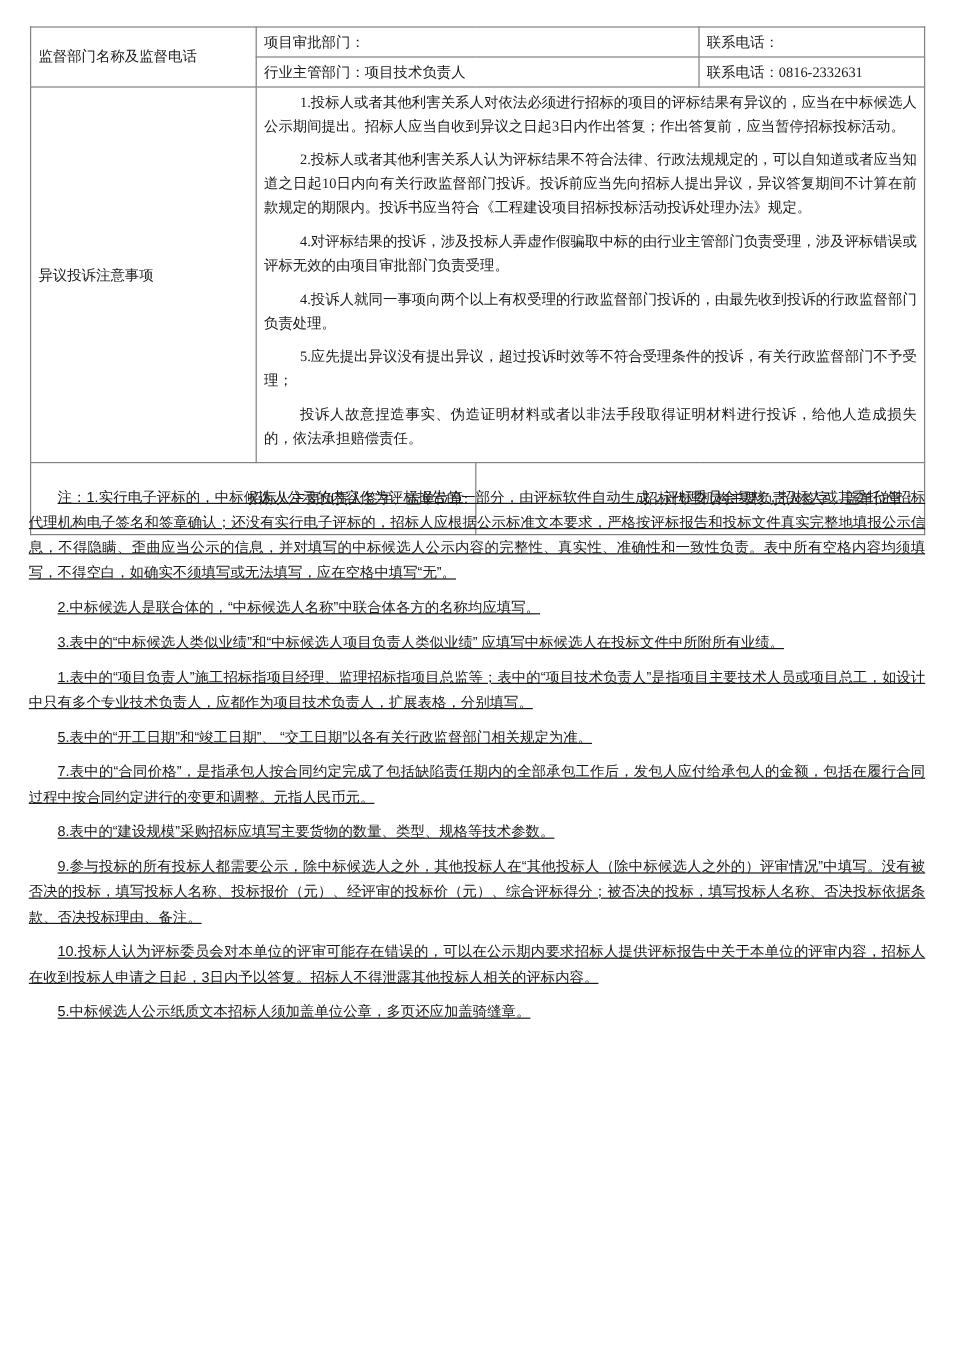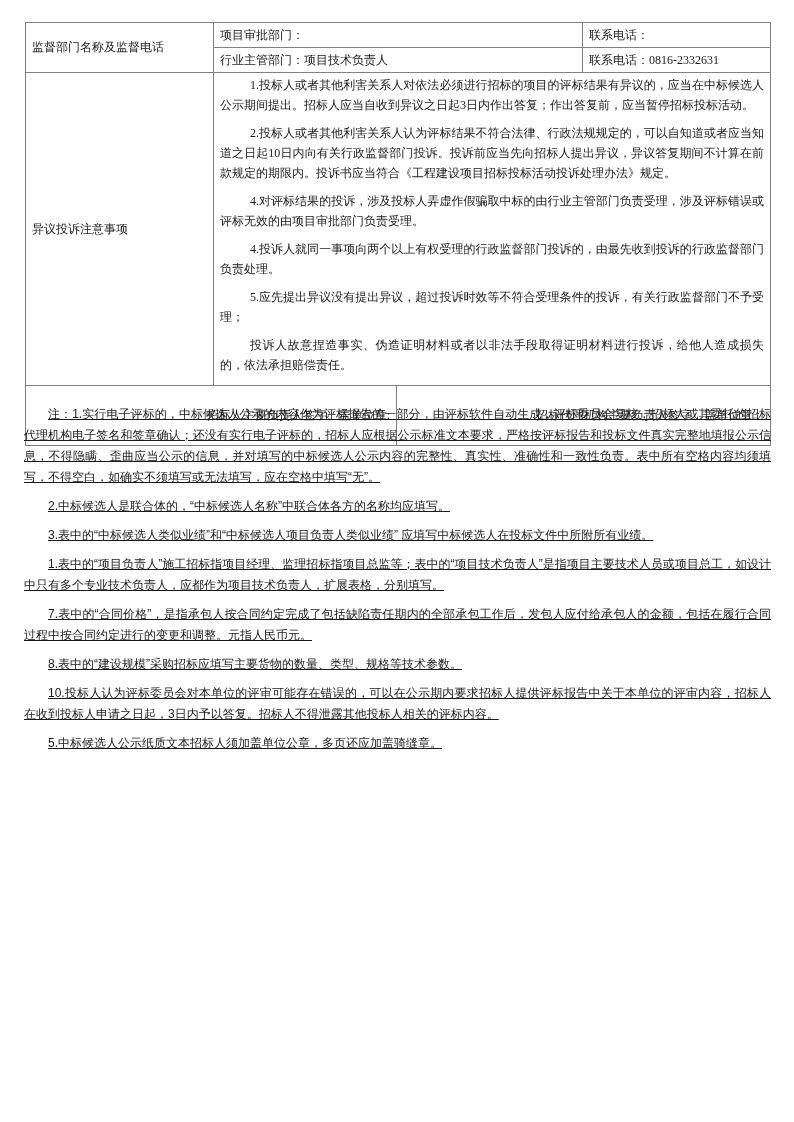--- a/index.html
+++ b/index.html
@@ -109,19 +109,21 @@
         <td colspan="2" class="sig">招标代理机构主要负责人签字、盖单位章：</td>
       </tr>
     </tbody>
   </table>
 
   <div class="notes">
       <p>注：1.实行电子评标的，中标候选人公示的内容作为评标报告的一部分，由评标软件自动生成，评标委员会复核，招标人或其委托的招标代理机构电子签名和签章确认；还没有实行电子评标的，招标人应根据公示标准文本要求，严格按评标报告和投标文件真实完整地填报公示信息，不得隐瞒、歪曲应当公示的信息，并对填写的中标候选人公示内容的完整性、真实性、准确性和一致性负责。表中所有空格内容均须填写，不得空白，如确实不须填写或无法填写，应在空格中填写“无”。</p>
       <p>2.中标候选人是联合体的，“中标候选人名称”中联合体各方的名称均应填写。</p>
       <p>3.表中的“中标候选人类似业绩”和“中标候选人项目负责人类似业绩” 应填写中标候选人在投标文件中所附所有业绩。</p>
       <p>1.表中的“项目负责人”施工招标指项目经理、监理招标指项目总监等；表中的“项目技术负责人”是指项目主要技术人员或项目总工，如设计中只有多个专业技术负责人，应都作为项目技术负责人，扩展表格，分别填写。</p>
+      <p>5.表中的“开工日期”和“竣工日期”、 “交工日期”以各有关行政监督部门相关规定为准。</p>
       <p>7.表中的“合同价格”，是指承包人按合同约定完成了包括缺陷责任期内的全部承包工作后，发包人应付给承包人的金额，包括在履行合同过程中按合同约定进行的变更和调整。元指人民币元。</p>
       <p>8.表中的“建设规模”采购招标应填写主要货物的数量、类型、规格等技术参数。</p>
+      <p>9.参与投标的所有投标人都需要公示，除中标候选人之外，其他投标人在“其他投标人（除中标候选人之外的）评审情况”中填写。没有被否决的投标，填写投标人名称、投标报价（元）、经评审的投标价（元）、综合评标得分；被否决的投标，填写投标人名称、否决投标依据条款、否决投标理由、备注。</p>
       <p>10.投标人认为评标委员会对本单位的评审可能存在错误的，可以在公示期内要求招标人提供评标报告中关于本单位的评审内容，招标人在收到投标人申请之日起，3日内予以答复。招标人不得泄露其他投标人相关的评标内容。</p>
       <p>5.中标候选人公示纸质文本招标人须加盖单位公章，多页还应加盖骑缝章。</p>
     </div>
 
 </div>
 
 </body></html>

